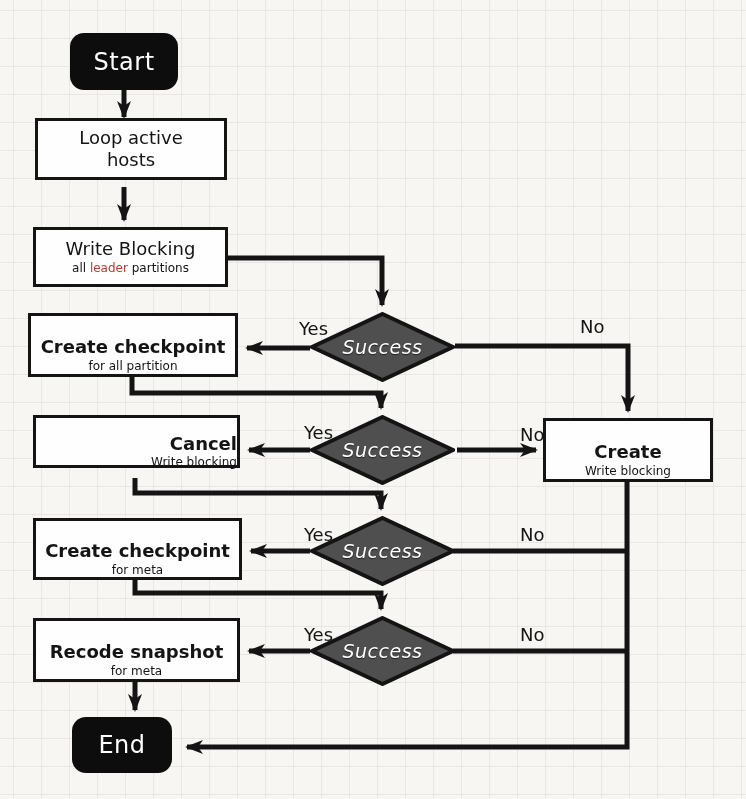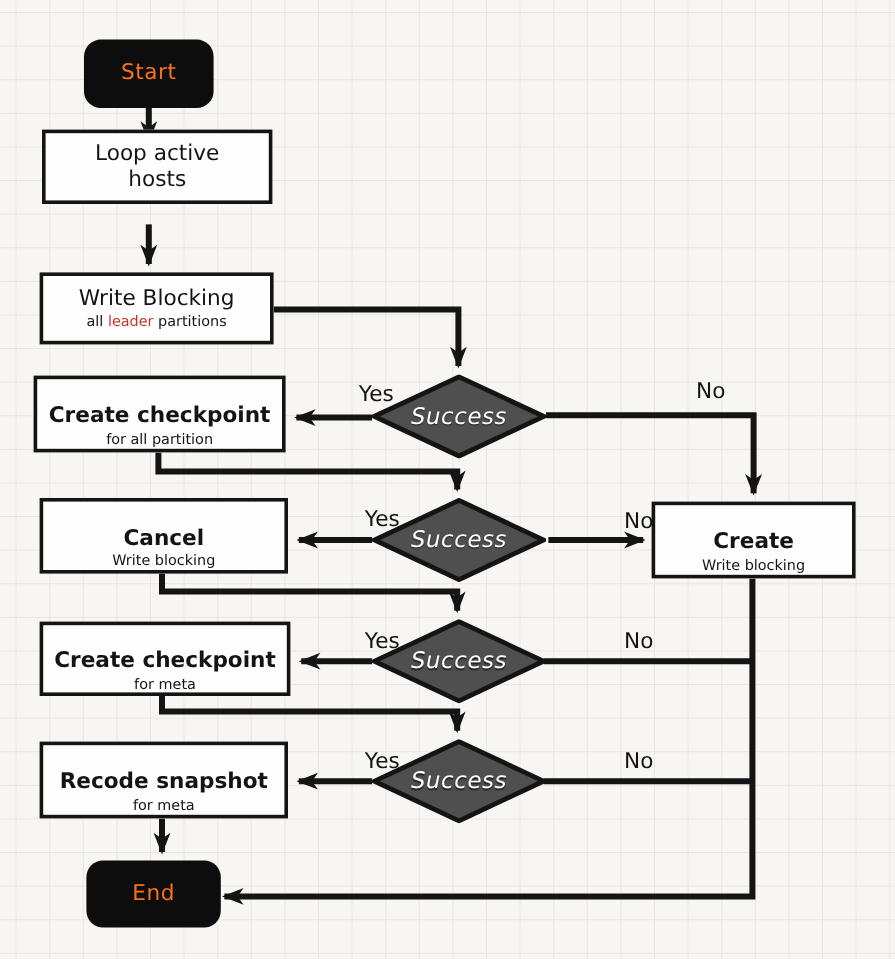--- a/index.html
+++ b/index.html
@@ -20,23 +20,23 @@
   .node{
     position:absolute;
     display:flex;flex-direction:column;align-items:center;justify-content:center;
     box-sizing:border-box;text-align:center;line-height:1.25;
   }
   .rect{
     background:#fefefe;
     border:3.5px solid #141414;
   }
   .terminal{
-    background:#0d0d0d;color:#f97316;
+    background:#0d0d0d;color:#ffffff;
     border-radius:14px;
-    font-size:18px;letter-spacing:0.5px;
+    font-size:24px;letter-spacing:0.5px;
   }
   .l1{font-size:18px;}
   .l1.bold{font-weight:bold;margin-top:20px;}
   .l2{font-size:12px;}
   .diamond{position:absolute;}
   .diamond svg{position:absolute;left:0;top:0;}
   .diamond .dlabel{
     position:absolute;left:0;top:0;width:100%;height:100%;
     display:flex;align-items:center;justify-content:center;
     color:#ffffff;font-size:19px;letter-spacing:0.5px;
@@ -76,56 +76,56 @@
       <path d="M453,651 H629"></path>
       <path d="M135,682 V710" marker-end="url(#arrow)"></path>
       <path d="M627,482 V747 H187" marker-end="url(#arrow)"></path>
     </g>
   </svg>
 
   <div class="node terminal" style="left:70px;top:33px;width:108px;height:57px;">
     <span>Start</span>
   </div>
 
-  <div class="node rect" style="left:35px;top:108px;width:192px;height:62px;">
+  <div class="node rect" style="left:35px;top:118px;width:192px;height:62px;">
     <span class="l1">Loop active</span>
     <span class="l1">hosts</span>
   </div>
 
   <div class="node rect" style="left:33px;top:227px;width:195px;height:60px;">
     <span class="l1">Write Blocking</span>
     <span class="l2"><span>all </span><span class="red">leader</span><span> partitions</span></span>
   </div>
 
   <div class="node rect" style="left:28px;top:313px;width:210px;height:64px;">
     <span class="l1 bold">Create checkpoint</span>
     <span class="l2">for all partition</span>
   </div>
 
-  <div class="node rect" style="left:33px;top:415px;width:207px;height:63px;">
+  <div class="node rect" style="left:33px;top:415px;width:207px;height:53px;align-items:flex-end;">
     <span class="l1 bold">Cancel</span>
     <span class="l2">Write blocking</span>
   </div>
 
   <div class="node rect" style="left:543px;top:418px;width:170px;height:64px;">
     <span class="l1 bold">Create</span>
     <span class="l2">Write blocking</span>
   </div>
 
   <div class="node rect" style="left:33px;top:518px;width:209px;height:62px;">
     <span class="l1 bold">Create checkpoint</span>
     <span class="l2">for meta</span>
   </div>
 
   <div class="node rect" style="left:33px;top:618px;width:207px;height:64px;">
     <span class="l1 bold">Recode snapshot</span>
     <span class="l2">for meta</span>
   </div>
 
-  <div class="node terminal" style="left:72px;top:717px;width:112px;height:56px;">
+  <div class="node terminal" style="left:72px;top:717px;width:100px;height:56px;">
     <span>End</span>
   </div>
 
   <div class="diamond" style="left:310px;top:312px;width:145px;height:70px;">
     <svg width="145" height="70" viewBox="0 0 145 70">
       <polygon points="72.5,2 143,35 72.5,68 2,35" fill="#4f4f4f" stroke="#141414" stroke-width="4"></polygon>
     </svg>
     <span class="dlabel">Success</span>
   </div>
   <div class="diamond" style="left:310px;top:415px;width:145px;height:70px;">

